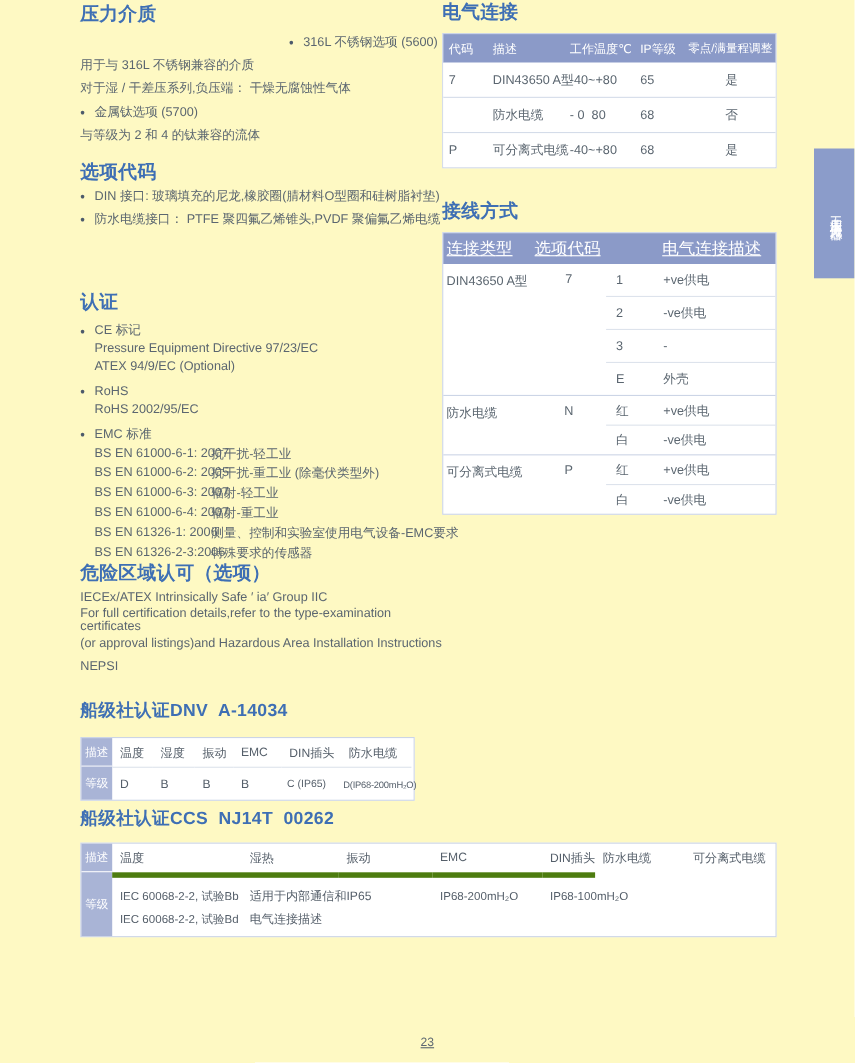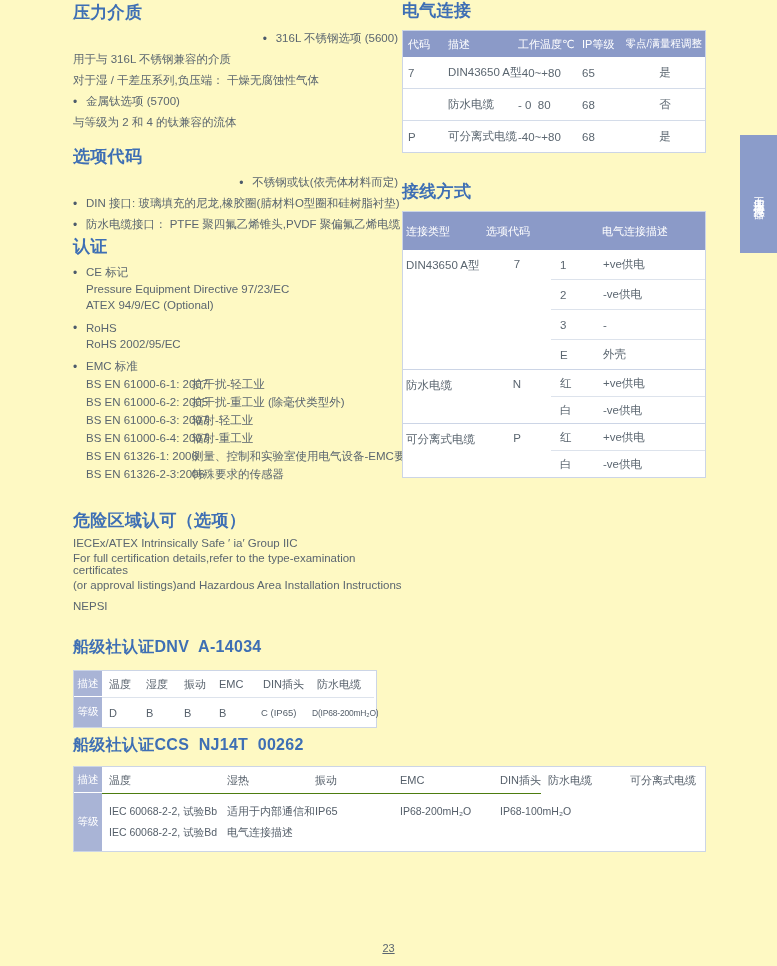--- a/index.html
+++ b/index.html
@@ -50,21 +50,21 @@
     align-items:center; height:31px; background:#fff;
   }
   .e-row + .e-row { border-top:1px solid #d4dce9; }
   .e-row span { padding-left:5px; white-space:pre; }
   .e-row .c-last { text-align:center; padding-left:0; }
 
   
   .w-table { width:302px; margin-top:8px; font-size:11.5px; background:#fff; }
   .w-head {
     display:grid; grid-template-columns:80px 68px 48px 1fr;
-    background:#8b9ac8; color:#fff; font-size:11px; height:38px; align-items:center;
+    background:#8b9ac8; color:#fff; font-size:15px; height:28px; align-items:center;text-decoration:underline;
   }
   .w-head span { padding-left:3px; }
   .w-group { display:grid; grid-template-columns:80px 68px 1fr; }
   .w-group + .w-group { border-top:1px solid #ccd5e6; }
   .w-type { padding:8px 0 0 3px; }
   .w-code { padding-top:8px; text-align:center; }
   .w-pinrow { display:grid; grid-template-columns:48px 1fr; height:29px; align-items:center; }
   .w-group.short .w-pinrow { height:26px; }
   .w-pinrow + .w-pinrow { border-top:1px solid #dde3ec; }
   .w-pin { padding-left:9px; }
@@ -87,21 +87,21 @@
   .d-cell.tiny { font-size:8.5px; padding-left:2px; letter-spacing:-0.2px; }
 
   
   .c-table {
     display:grid; grid-template-columns:28px 118px 88px 85px 100px 48px 82px 82px;
     grid-template-rows:26px 58px; width:631px; margin-top:10px;
     font-size:11px; color:#555f6a; background:#fff;
   }
   .c-cell { display:flex; align-items:center; padding-left:7px; white-space:pre; }
   .c-val { flex-direction:column; align-items:flex-start; justify-content:flex-start; padding-top:7px; line-height:21px; }
-  .c-val { border-top:1px solid #4d7c0f; }
+  .c-val { border-top:5px solid #4d7c0f; }
   .c-val.fine { font-size:10.5px; }
 
   
   .side-tab {
     position:absolute; left:740px; top:135px; width:37px; height:118px;
     background:#8b9cca; color:#ffffff; display:flex; align-items:center; justify-content:center;
     writing-mode:vertical-rl; text-orientation:upright; font-size:11.5px; letter-spacing:1.5px;
   }
   .page-num { position:absolute; left:0; right:0; top:942px; text-align:center; font-size:11px; color:#5b6670;text-decoration:underline; }
 </style>
@@ -114,26 +114,25 @@
     <h2 class="sec-title">压力介质</h2>
     <div class="txt p-line bl first-gap"><span>316L 不锈钢选项 (5600)</span></div>
     <div class="txt p-line nl"><span>用于与 316L 不锈钢兼容的介质</span></div>
     <div class="txt p-line nl"><span>对于湿 / 干差压系列,负压端： 干燥无腐蚀性气体</span></div>
     <div class="txt p-line bl"><span>金属钛选项 (5700)</span></div>
     <div class="txt p-line nl"><span>与等级为 2 和 4 的钛兼容的流体</span></div>
   </section>
 
   <section style="left:73px; top:146px; width:325px;">
     <h2 class="sec-title">选项代码</h2>
-    <div class="txt p-line bl first-gap"><span>不锈钢或钛(依壳体材料而定)</span></div>
     <div class="txt p-line bl"><span>DIN 接口: 玻璃填充的尼龙,橡胶圈(腈材料O型圈和硅树脂衬垫)</span></div>
     <div class="txt p-line bl"><span>防水电缆接口： PTFE 聚四氟乙烯锥头,PVDF 聚偏氟乙烯电缆</span></div>
   </section>
 
-  <section style="left:73px; top:236px; width:325px;">
+  <section style="left:73px; top:264px; width:325px;">
     <h2 class="sec-title">认证</h2>
     <div class="cert-group">
       <div class="txt cert-bline">
           <span>CE 标记</span>
         </div>
       <div class="txt cert-sub">
           <span>Pressure Equipment Directive 97/23/EC</span>
         </div>
       <div class="txt cert-sub">
           <span>ATEX 94/9/EC (Optional)</span>

